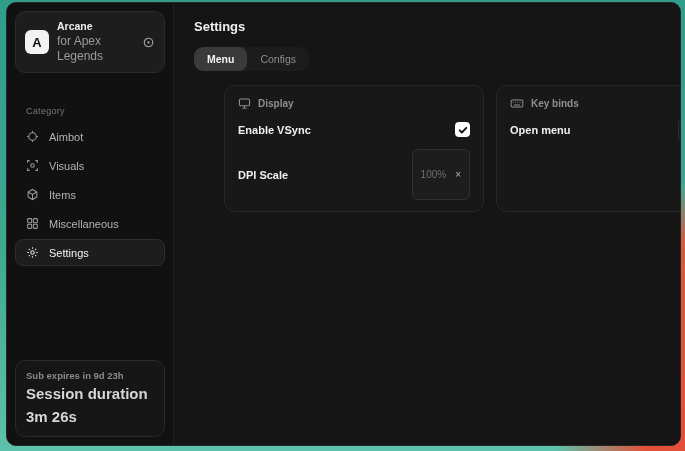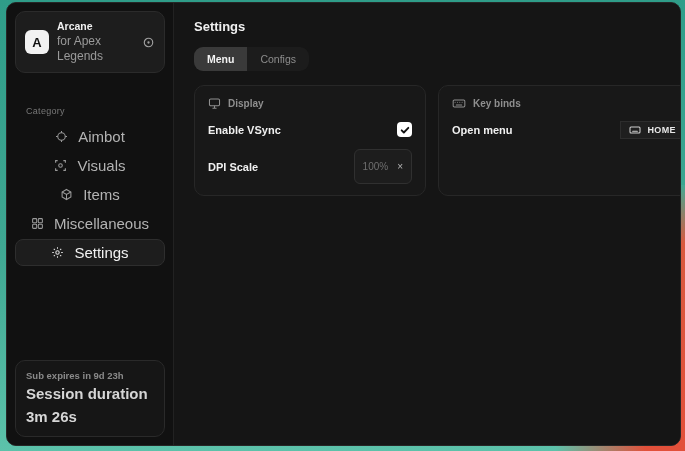--- a/index.html
+++ b/index.html
@@ -39,21 +39,21 @@
   .brand-title { color:#f0f0f0; font-size:10.5px; font-weight:bold; }
   .brand-sub { color:#9a9a9a; font-size:12px; margin-top:1px; }
   .brand-icon { color:#a0a0a0; display:flex; }
 
   .category-label { color:#777777; font-size:9px; margin:33px 0 7px 11px; letter-spacing:.3px; }
 
   .nav { display:flex; flex-direction:column; gap:2px; }
   .nav-item {
     height:27px; display:flex; align-items:center; gap:10px;
     padding:0 10px; border:1px solid transparent; border-radius:8px;
-    color:#b3b3b3; font-size:15px; cursor:default;justify-content:center;
+    color:#b3b3b3; font-size:11px; cursor:default;
   }
   .nav-item .nicon { display:flex; color:#9a9a9a; }
   .nav-item.active { background:#1d1d1d; border-color:#2e2e2e; color:#f2f2f2; }
   .nav-item.active .nicon { color:#e0e0e0; }
 
   .side-spacer { flex:1; }
 
   .status-card {
     border:1px solid #2a2a2a; border-radius:10px; background:#161616;
     padding:8px 10px; line-height:1.5;font-weight:bold;
@@ -62,45 +62,45 @@
   .status-line2 { color:#d6d6d6; font-size:15px; }
 
   
   .main { flex:1; padding:16px 20px; background:#151515; }
   .page-title { color:#f0f0f0; font-size:13px; font-weight:bold; }
 
   .tabs {
     display:inline-flex; background:#1c1c1c; border-radius:9px;
     margin-top:13px; overflow:hidden;
   }
-  .tab { padding:6px 13px; font-size:10.5px; color:#8c8c8c; border-radius:0; cursor:default; }
+  .tab { padding:6px 13px; font-size:10.5px; color:#8c8c8c; border-radius:8px; cursor:default; }
   .tab.active { background:#3a3a3a; color:#f2f2f2; font-weight:bold; }
 
   .cards { display:flex; gap:12px; margin-top:14px; }
   .card {
     background:#181818; border:1px solid #272727; border-radius:10px;
     padding:11px 13px;
   }
-  .card-display { width:232px; }
+  .card-display { width:260px;margin-left:30px; }
   .card-keybinds { width:261px; }
   .card-header { display:flex; align-items:center; gap:7px; color:#8f8f8f;
     font-size:10px; font-weight:bold; }
   .card-header .cicon { display:flex; color:#8f8f8f; }
   .row { display:flex; align-items:center; justify-content:space-between; margin-top:11px; min-height:17px; }
   .row-label { color:#f0f0f0; font-size:11px; font-weight:bold; }
 
   .checkbox {
     width:15px; height:15px; border-radius:4px; background:#ffffff;
     display:flex; align-items:center; justify-content:center; cursor:default;
   }
 
   .dpi-input {
     display:flex; align-items:center; gap:9px;
     background:#1d1d1d; border:1px solid #303030; border-radius:6px;
-    padding:11px 8px;
+    padding:19px 8px;
   }
   .dpi-value { color:#6f6f6f; font-size:10px; }
   .dpi-clear { color:#b5b5b5; font-size:10px; line-height:1; cursor:default; }
 
   .key-badge {
     display:flex; align-items:center; gap:6px;
     background:#1f1f1f; border:1px solid #2d2d2d; border-radius:0;
     padding:3px 8px; cursor:default;
   }
   .key-badge .kicon { display:flex; color:#cfcfcf; }

